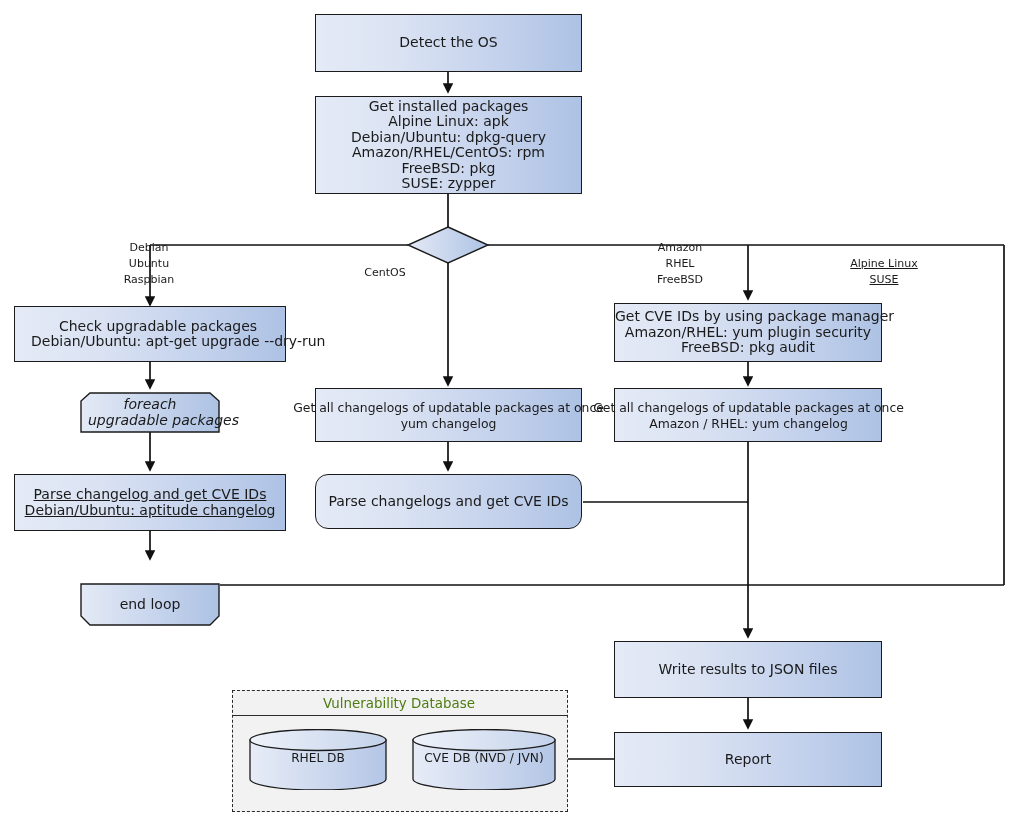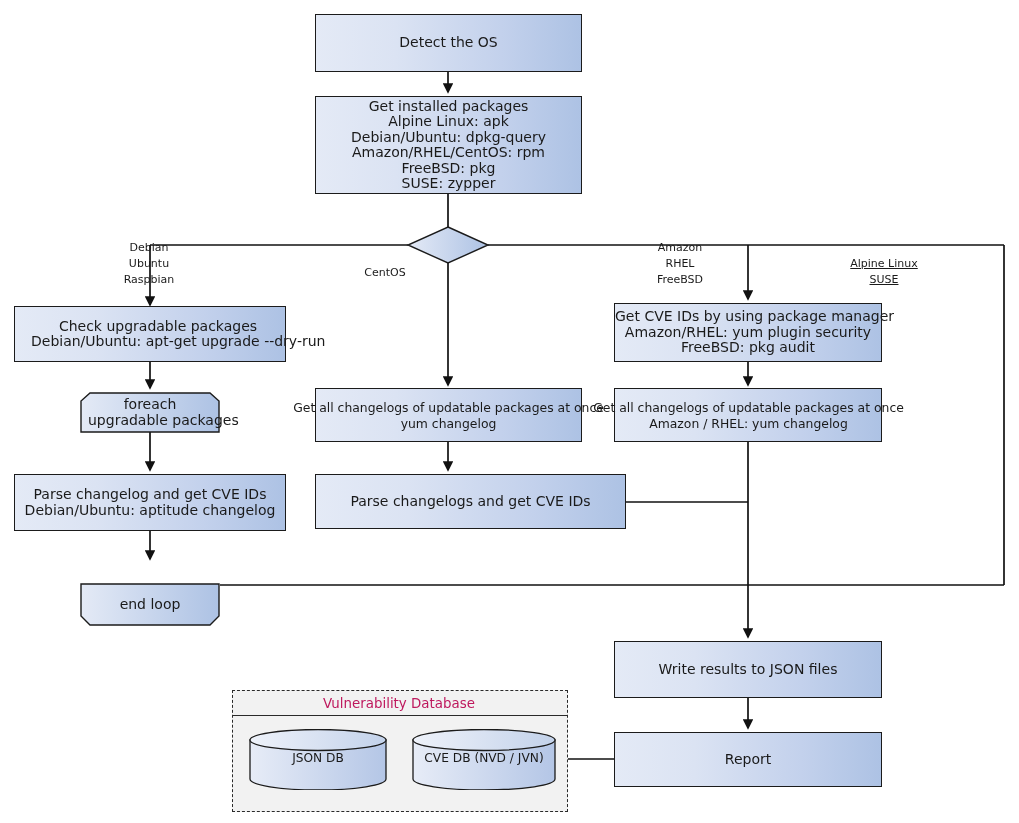--- a/index.html
+++ b/index.html
@@ -40,20 +40,21 @@
     white-space: nowrap;
   }
   .node .txt {
     width: 100%;
     text-align: center;
   }
   .loop-start {
     border: none;
     background: none;
     padding: 8px;
+    font-style: italic;
   }
   .loop-start .shape,
   .loop-end .shape {
     position: absolute;
     left: 0; top: 0;
     width: 100%; height: 100%;
   }
   .loop-end {
     border: none;
     background: none;
@@ -73,21 +74,21 @@
   }
   .group-box {
     position: absolute;
     box-sizing: border-box;
     border: 1.7px dashed #2a2a2a;
     background: #f2f2f2;
   }
   .group-title {
     position: absolute;
     font-size: 13.4px;
-    color: #be185d;
+    color: #4d7c0f;
     white-space: nowrap;
   }
   .group-sep {
     position: absolute;
     border-top: 1.4px solid #2a2a2a;
   }
   .cylinder {
     position: absolute;
   }
   .cyl-label {
@@ -187,41 +188,41 @@
         <linearGradient id="gradLoop1" x1="0" y1="0" x2="1" y2="0">
           <stop offset="0%" stop-color="#e4eaf6"></stop>
           <stop offset="100%" stop-color="#adc2e4"></stop>
         </linearGradient>
       </defs>
       <path d="M 10,1 L 130,1 L 139,9 L 139,40 L 1,40 L 1,9 Z" fill="url(#gradLoop1)" stroke="#1b1b1b" stroke-width="1.4" vector-effect="non-scaling-stroke"></path>
     </svg>
     <div class="txt">foreach<br>upgradable  packages</div>
   </div>
 
-  <div class="node" style="left:14px; top:474px; width:272px; height:57px;">
+  <div class="node" style="left:14px; top:474px; width:272px; height:57px;text-decoration:underline;">
     <div class="txt">Parse changelog and get  CVE IDs<br>Debian/Ubuntu: aptitude changelog</div>
   </div>
 
   <div class="node loop-end" style="left:80px; top:563px; width:140px; height:43px;margin-top:20px;">
     <svg class="shape" viewBox="0 0 140 43" preserveAspectRatio="none">
       <defs>
         <linearGradient id="gradLoop2" x1="0" y1="0" x2="1" y2="0">
           <stop offset="0%" stop-color="#e4eaf6"></stop>
           <stop offset="100%" stop-color="#adc2e4"></stop>
         </linearGradient>
       </defs>
       <path d="M 1,1 L 139,1 L 139,33 L 130,42 L 10,42 L 1,33 Z" fill="url(#gradLoop2)" stroke="#1b1b1b" stroke-width="1.4" vector-effect="non-scaling-stroke"></path>
     </svg>
     <div class="txt">end loop</div>
   </div>
 
   <div class="node" style="left:315px; top:388px; width:267px; height:54px;"></div>
   <div class="overflow-txt" style="left:265px; top:400px; width:367px;">Get all changelogs of updatable packages at once<br>yum changelog</div>
 
-  <div class="node" style="left:315px; top:474px; width:311px; height:55px;">
+  <div class="node" style="left:315px; top:474px; width:267px; height:55px;border-radius:13px;">
     <div class="txt">Parse changelogs and get CVE IDs</div>
   </div>
 
   <div class="node" style="left:614px; top:303px; width:268px; height:59px;">
     <div class="txt">Get CVE IDs by using package manager<br>Amazon/RHEL: yum plugin security<br>FreeBSD: pkg audit</div>
   </div>
 
   <div class="node" style="left:614px; top:388px; width:268px; height:54px;"></div>
   <div class="overflow-txt" style="left:565px; top:400px; width:367px;">Get all changelogs of updatable packages at once<br>Amazon / RHEL: yum changelog</div>
 
@@ -245,21 +246,21 @@
           <stop offset="100%" stop-color="#b4c6e6"></stop>
         </linearGradient>
         <linearGradient id="gradCylTop1" x1="0" y1="0" x2="1" y2="0">
           <stop offset="0%" stop-color="#eef2fa"></stop>
           <stop offset="100%" stop-color="#c3d2ea"></stop>
         </linearGradient>
       </defs>
       <path d="M 1,11 L 1,50 A 68,11 0 0 0 137,50 L 137,11 Z" fill="url(#gradCyl1)" stroke="#1b1b1b" stroke-width="1.3"></path>
       <ellipse cx="69" cy="11" rx="68" ry="10.5" fill="url(#gradCylTop1)" stroke="#1b1b1b" stroke-width="1.3"></ellipse>
     </svg>
-    <div class="cyl-label" style="top:22px;">JSON DB</div>
+    <div class="cyl-label" style="top:22px;">RHEL DB</div>
   </div>
 
   <div class="cylinder" style="left:412px; top:729px; width:144px; height:61px;">
     <svg width="144" height="61" viewBox="0 0 144 61">
       <defs>
         <linearGradient id="gradCyl2" x1="0" y1="0" x2="1" y2="0">
           <stop offset="0%" stop-color="#e7ecf7"></stop>
           <stop offset="100%" stop-color="#b4c6e6"></stop>
         </linearGradient>
         <linearGradient id="gradCylTop2" x1="0" y1="0" x2="1" y2="0">

